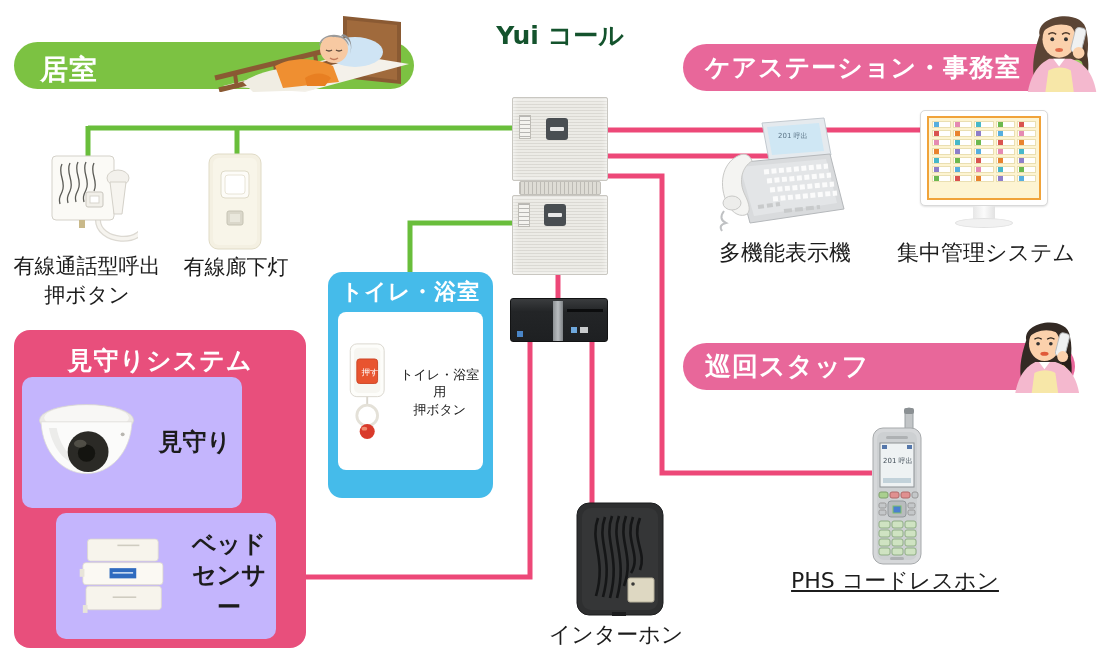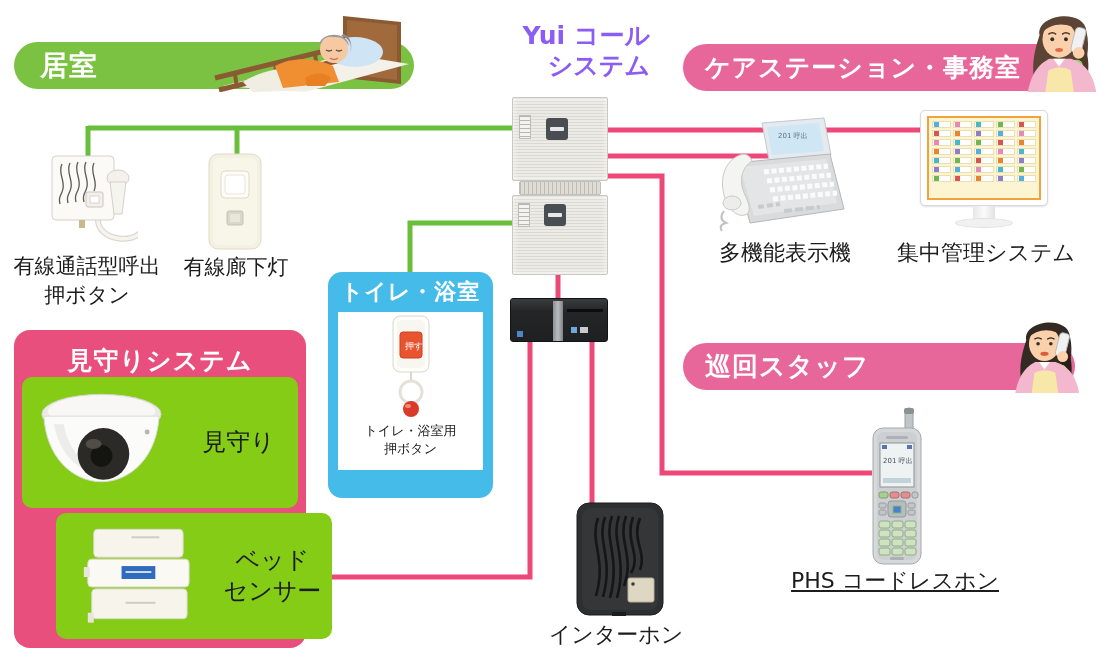--- a/index.html
+++ b/index.html
@@ -13,29 +13,29 @@
 
   
   #lines { left:0; top:0; z-index:1; }
 
   
   .banner {
     z-index:2; height:47px; border-radius:24px;
     display:flex; align-items:center;
     color:#fff; font-weight:bold; letter-spacing:1px;
   }
-  .banner-green { background:#7cc242; }
+  .banner-green { background:#7cc242;align-items:flex-end; }
   .banner-pink  { background:#e8679a; }
   .banner-living   { left:14px;  top:42px;  width:400px; font-size:28px; padding-left:26px; }
   .banner-care     { left:683px; top:44px;  width:390px; font-size:25px; padding-left:22px; }
   .banner-patrol   { left:683px; top:343px; width:392px; font-size:26px; padding-left:22px; }
 
   .sys-title {
     left:470px; top:21px; width:180px; z-index:3;
-    text-align:right; font-weight:bold; font-size:25px; line-height:1.18; color:#8b5cf6;
+    text-align:center; font-weight:bold; font-size:25px; line-height:1.18; color:#14532d;
   }
 
   
   .dev-label { z-index:4; text-align:center; font-size:21px; line-height:1.4; color:#1c1c1c; }
 
   
   .unit-box {
     z-index:3; background:#ecebe6;
     background-image: repeating-linear-gradient(180deg, rgba(110,105,95,.14) 0 1px, transparent 1px 3px);
     border:1px solid #c9c7c1; border-radius:2px;
@@ -58,31 +58,31 @@
   .hub-slot  { position:absolute; left:56px; top:10px; width:36px; height:3px; background:#0c0d0e; }
   .hub-led1  { position:absolute; left:60px; top:28px; width:6px; height:6px; background:#6fa8dc; }
   .hub-led2  { position:absolute; left:69px; top:28px; width:8px; height:6px; background:#c8cacc; }
   .hub-led3  { position:absolute; left:6px;  top:32px; width:6px; height:6px; background:#4a86c8; }
 
   
   .toilet-box { left:328px; top:272px; width:165px; height:226px; z-index:3;
                 background:#45bbea; border-radius:14px; }
   .toilet-title { height:40px; display:flex; align-items:center; justify-content:center;
                   color:#fff; font-weight:bold; font-size:22px; letter-spacing:1px; }
-  .toilet-card { margin:0 10px; height:158px; background:#fff; border-radius:0;
-                 display:flex; flex-direction:column; align-items:center; }
+  .toilet-card { margin:0 10px; height:158px; background:#fff; border-radius:8px;
+                 display:flex; align-items:center; }
   .toilet-label { text-align:center; font-size:13px; line-height:1.35; color:#222; margin-top:2px; }
 
   
   .mon-box { left:14px; top:330px; width:292px; height:318px; z-index:3;
              background:#e84f7c; border-radius:16px; }
   .mon-title { height:60px; display:flex; align-items:center; justify-content:center;
                color:#fff; font-weight:bold; font-size:25px; letter-spacing:1px; }
-  .mon-card { position:absolute; left:8px; width:276px; background:#84cc16; border-radius:10px;
-              display:flex; align-items:center; }
+  .mon-card { position:absolute; left:8px; width:220px; background:#c4b5fd; border-radius:10px;
+              display:flex; align-items:center;font-weight:bold; }
   .mon-card-cam { top:47px; height:131px; }
   .mon-card-sen { top:183px; height:126px;margin-left:34px; }
   .mon-card-label { width:120px; text-align:center; font-size:24px; line-height:1.3; color:#1c1c1c; }
 
   
   .monitor { left:920px; top:110px; width:128px; height:96px; z-index:3;
              background:#fff; border:1px solid #d9d9d9; border-radius:5px;
              box-shadow:0 1px 2px rgba(0,0,0,.12); }
   .monitor-screen { position:absolute; left:6px; top:5px; width:114px; height:84px;
                     background:#fdf4d2; border:2px solid #f0a33a; overflow:hidden; }
@@ -123,21 +123,20 @@
   </div>
   <div class="abs banner banner-pink banner-care">
     <span>ケアステーション・事務室</span>
   </div>
   <div class="abs banner banner-pink banner-patrol">
     <span>巡回スタッフ</span>
   </div>
 
   <div class="abs sys-title">
     <div>Yui コール</div>
-    <div>システム</div>
   </div>
 
   <svg class="abs" style="left:213px;top:4px;z-index:3" width="204" height="88" viewBox="0 0 204 88">
     <polygon points="130,12 188,18 188,80 130,74" fill="#8a5a33"></polygon>
     <polygon points="134,16 184,21 184,76 134,70" fill="#a06a3c"></polygon>
     <polygon points="10,82 135,50 196,60 92,88" fill="#f4f1ea"></polygon>
     <g stroke="#8a5a33" stroke-width="5" fill="none">
       <path d="M2 74 L132 42"></path>
       <path d="M6 86 L136 54"></path>
     </g>

